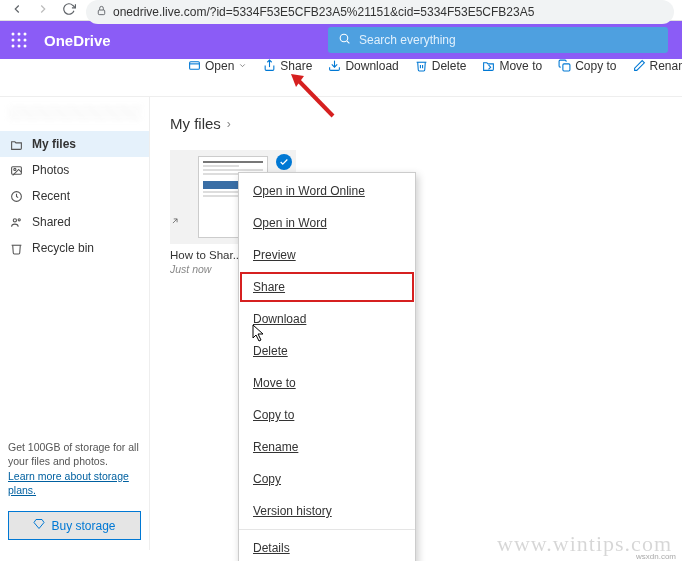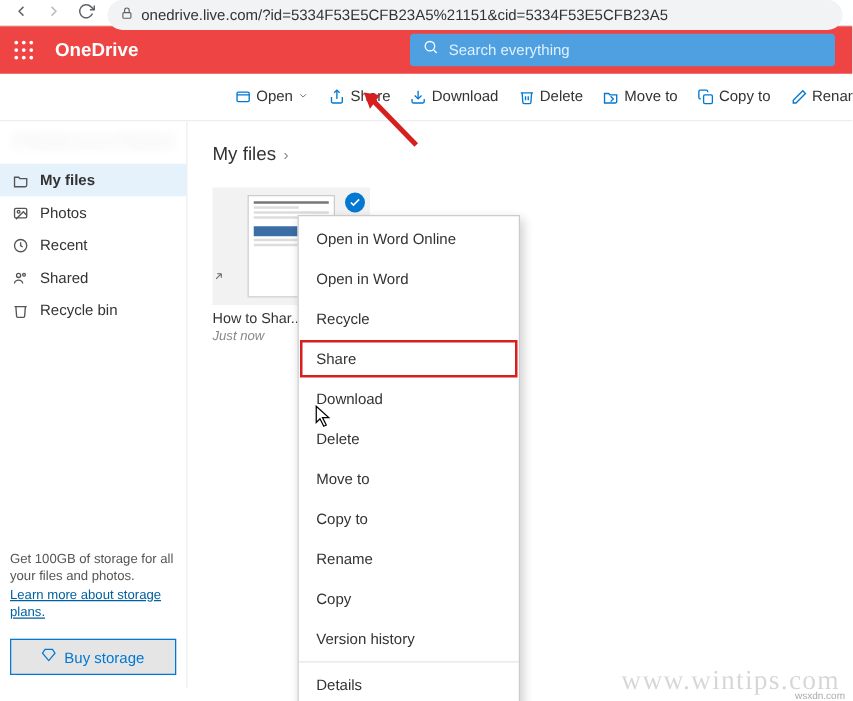--- a/index.html
+++ b/index.html
@@ -6,30 +6,30 @@
 body { width: 682px; height: 561px; overflow: hidden; background: #fff; position: relative; }
 
 
 .browser-bar { height: 21px; display: flex; align-items: flex-start; padding: 0 8px; border-bottom: 1px solid #e0e0e0; gap: 8px; }
 .nav-icon { width: 18px; height: 18px; display: flex; align-items: center; justify-content: center; color: #5f6368; cursor: pointer; }
 .nav-icon.disabled { color: #bbb; }
 .url-box { flex: 1; display: flex; align-items: center; height: 24px; background: #f1f3f4; border-radius: 12px; padding: 0 10px; font-size: 12px; color: #555; gap: 6px; }
 .url-text { color: #333; white-space: nowrap; overflow: hidden; }
 
 
-.od-header { height: 38px; background: #ef4444; display: flex; align-items: center; color: #fff; }
+.od-header { height: 38px; background: #8b5cf6; display: flex; align-items: center; color: #fff; }
 .waffle { width: 38px; height: 38px; display: flex; align-items: center; justify-content: center; cursor: pointer; }
 .app-name { font-size: 15px; font-weight: 600; padding-left: 6px; }
 .search-wrap { margin-left: auto; margin-right: 14px; width: 340px; height: 26px; background: #4ea0e0; border-radius: 3px; display: flex; align-items: center; padding: 0 10px; gap: 8px; color: #fff; }
 .search-wrap input { background: transparent; border: none; outline: none; color: #fff; font-size: 12px; flex: 1; }
 .search-wrap input::placeholder { color: #e0f0fc; }
 
 
 .toolbar { height: 38px; display: flex; align-items: center; border-bottom: 1px solid #eee; padding-left: 180px; font-size: 12px; color: #333; }
-.toolbar .tb-btn { display: flex; align-items: flex-end; gap: 4px; padding: 12px 8px; height: 100%; cursor: pointer; white-space: nowrap; }
+.toolbar .tb-btn { display: flex; align-items: flex-start; gap: 4px; padding: 0 8px; height: 100%; cursor: pointer; white-space: nowrap; }
 .tb-icon { color: #0078d4; display: flex; }
 
 .body-wrap { display: flex; height: calc(100% - 108px); }
 
 
 .sidebar { width: 150px; border-right: 1px solid #eee; display: flex; flex-direction: column; font-size: 12px; }
 .user-blur { margin: 8px 8px 10px 8px; height: 16px; background: repeating-linear-gradient(45deg,#fefefe,#fefefe 2px,#ddd 4px); filter: blur(2px); opacity: .4; }
 .nav-item { display: flex; align-items: center; gap: 8px; padding: 6px 10px; cursor: pointer; color: #333; }
 .nav-item.active { background: #e5f1fb; font-weight: 600; }
 .nav-item .ni-icon { width: 14px; color: #555; display:flex; }
@@ -49,21 +49,21 @@
 .doc-thumb .line.dark{background:#777;}
 .doc-thumb .line.short{width:60%;}
 .word-badge{position:absolute;bottom:-4px;right:-4px;width:16px;height:16px;background:#2b579a;border-radius:2px;display:flex;align-items:center;justify-content:center;color:#fff;font-size:10px;font-weight:700;}
 .select-check{position:absolute;top:4px;right:4px;width:16px;height:16px;border-radius:50%;background:#0078d4;display:flex;align-items:center;justify-content:center;}
 .file-label{font-size:11.5px;color:#333;padding-top:4px;line-height:1.3;}
 .file-date{font-size:10.5px;color:#888;font-style:italic;}
 .share-arrow{position:absolute;left:0;top:66px;width:10px;height:10px;display:flex;align-items:center;justify-content:center;}
 
 
 .context-menu { position: absolute; left: 238px; top: 172px; width: 178px; background:#fff; border:1px solid #ccc; box-shadow: 2px 3px 8px rgba(0,0,0,.2); font-size: 12px; padding: 2px 0; }
-.cm-item { padding: 9px 14px; cursor: pointer; color:#333; }
+.cm-item { padding: 9px 14px; cursor: pointer; color:#333;text-decoration:underline; }
 .cm-item.highlight { outline: 2px solid #d62020; outline-offset: -3px; }
 .cm-sep{height:1px;background:#e5e5e5;margin:2px 0;}
 
 
 .red-arrow { position:absolute; left:288px; top:72px; width:50px; height:46px; pointer-events:none; }
 
 
 .cursor { position:absolute; left:252px; top:324px; width:14px; height:18px; pointer-events:none; }
 
 
@@ -288,21 +288,21 @@
       </div>
       <div class="file-label">How to Shar...</div>
       <div class="file-date">Just now</div>
     </div>
   </div>
 </div>
 
 <div class="context-menu">
   <div class="cm-item">Open in Word Online</div>
   <div class="cm-item">Open in Word</div>
-  <div class="cm-item">Recycle</div>
+  <div class="cm-item">Preview</div>
   <div class="cm-item highlight">Share</div>
   <div class="cm-item">Download</div>
   <div class="cm-item">Delete</div>
   <div class="cm-item">Move to</div>
   <div class="cm-item">Copy to</div>
   <div class="cm-item">Rename</div>
   <div class="cm-item">Copy</div>
   <div class="cm-item">Version history</div>
   <div class="cm-sep"></div>
   <div class="cm-item">Details</div>

